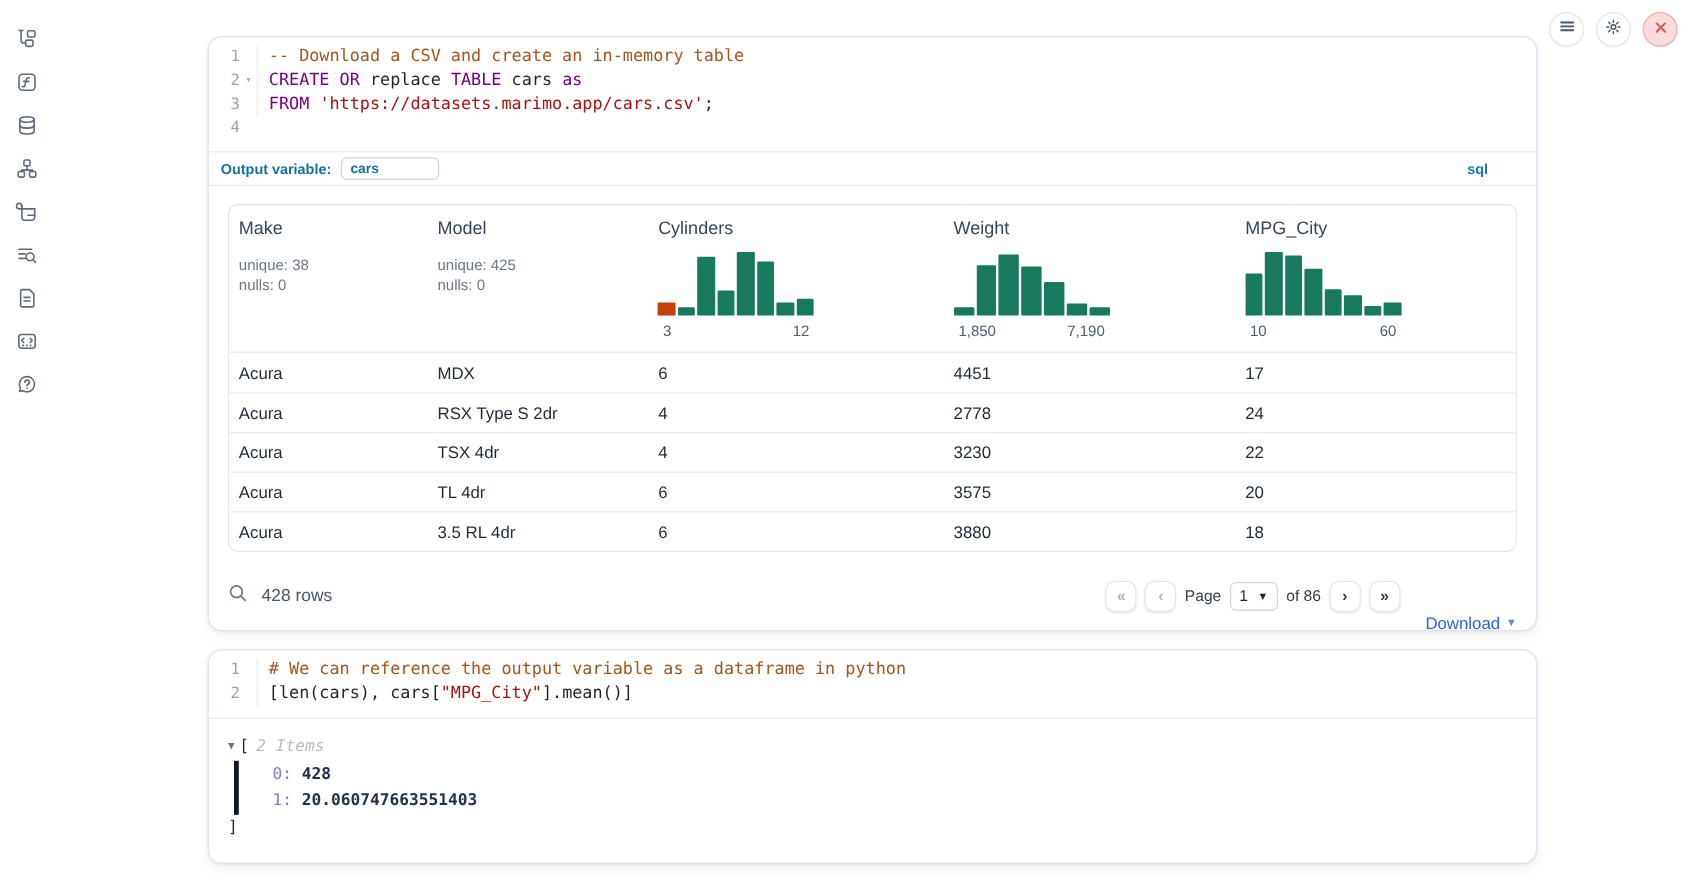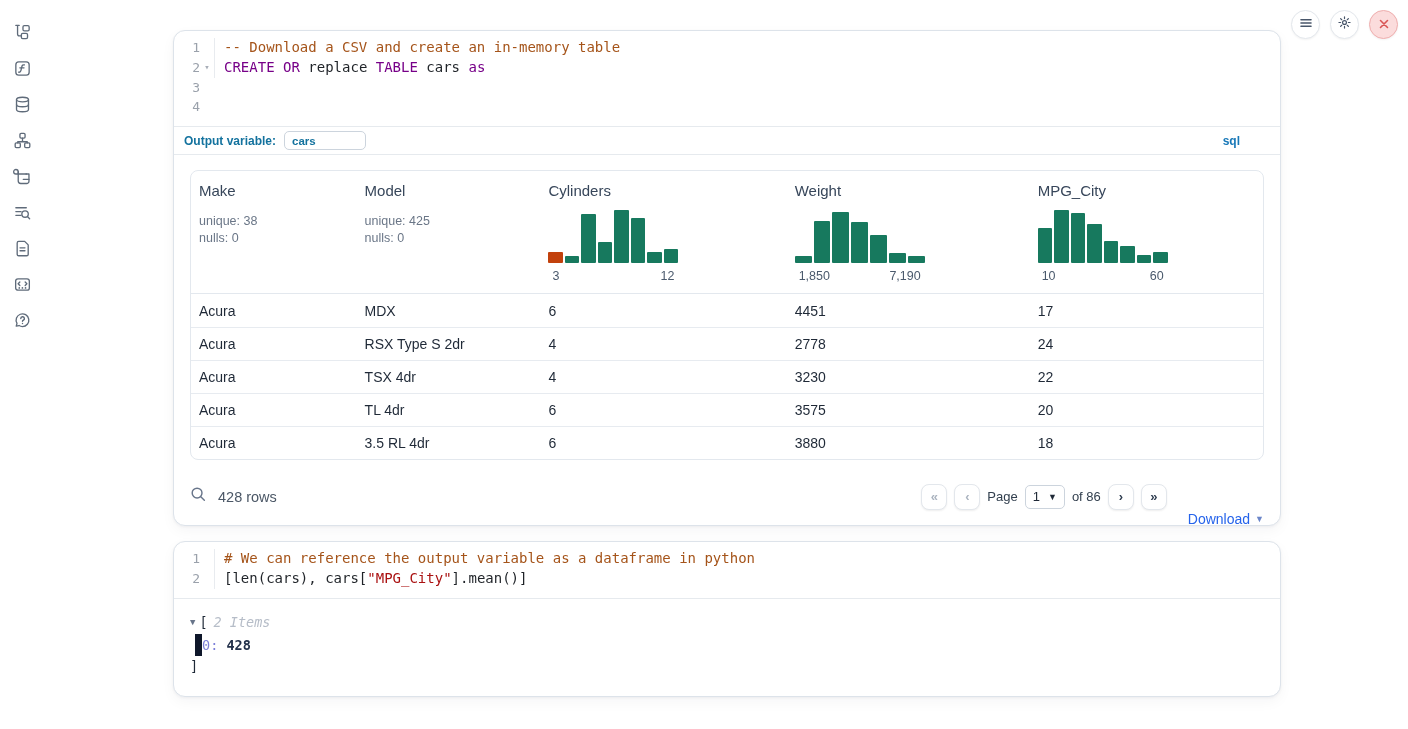--- a/index.html
+++ b/index.html
@@ -80,21 +80,21 @@
                  height:24px; padding:0 7px; font-size:13px; color:#1f2937; }
   .page-select .chev { font-size:9px; color:#1f2937; }
   .download { margin-left:14px; color:#2563eb; font-size:14px; display:flex; align-items:center; gap:5px;margin-top:44px; }
   .download .chev { font-size:9px; color:#6b86c9; }
 
   
   .tree-out { padding:15px 16px 20px 16px; font-family:"DejaVu Sans Mono", monospace; font-size:13.5px; }
   .tree-head { display:flex; align-items:center; color:#1f2937; }
   .tree-chevron { font-size:9px; color:#68758a; margin-right:4px; }
   .tree-items-label { color:#b6bdc8; font-style:italic; margin-left:6px; }
-  .tree-body { margin-left:5px; border-left:7px solid #0f172a; padding-left:0; margin-top:4px; }
+  .tree-body { margin-left:5px; border-left:4px solid #0f172a; padding-left:28px; margin-top:4px; }
   .tree-item { line-height:22.5px; }
   .tree-index { color:#7c7fd9; }
   .tree-value { color:#22304a; font-weight:bold; }
   .tree-close { color:#1f2937; line-height:20px; }
 </style>
 </head>
 <body>
 
 <div class="sidebar">
   <div style="height:14px"></div>
@@ -179,21 +179,21 @@
         </svg></span>
   </div>
 </div>
 
 <div class="main">
 
   <div class="cell">
     <div class="code-block">
         <div class="cm-line"><span class="cm-gutter">1</span><span class="cm-fold"></span><span class="cm-content"><span class="cm-comment">-- Download a CSV and create an in-memory table</span></span></div>
         <div class="cm-line"><span class="cm-gutter">2</span><span class="cm-fold">▾</span><span class="cm-content"><span class="cm-keyword">CREATE</span><span class="plain"> </span><span class="cm-keyword">OR</span><span class="plain"> replace </span><span class="cm-keyword">TABLE</span><span class="plain"> cars </span><span class="cm-keyword">as</span></span></div>
-        <div class="cm-line"><span class="cm-gutter">3</span><span class="cm-fold"></span></div>
+        <div class="cm-line"><span class="cm-gutter">3</span><span class="cm-fold"></span><span class="cm-content"><span class="cm-keyword">FROM</span><span class="plain"> </span><span class="cm-string">'https://datasets.marimo.app/cars.csv'</span><span class="plain">;</span></span></div>
         <div class="cm-line"><span class="cm-gutter">4</span><span class="cm-fold"></span></div>
       </div>
     <div class="divider"></div>
     <div class="outvar-row">
       <span class="outvar-label">Output variable:</span>
       <input class="outvar-input" value="cars" style="">
       <span class="lang-badge">sql</span>
     </div>
     <div class="divider"></div>
 
@@ -343,18 +343,19 @@
       </div>
     <div class="divider"></div>
     <div class="tree-out">
       <div class="tree-head">
         <span class="tree-chevron">▼</span>
         <span>[</span>
         <span class="tree-items-label">2 Items</span>
       </div>
       <div class="tree-body">
           <div class="tree-item"><span class="tree-index">0:</span><span class="tree-value"> 428</span></div>
+          <div class="tree-item"><span class="tree-index">1:</span><span class="tree-value"> 20.060747663551403</span></div>
         </div>
       <div class="tree-close">]</div>
     </div>
   </div>
 
 </div>
 
 </body></html>

